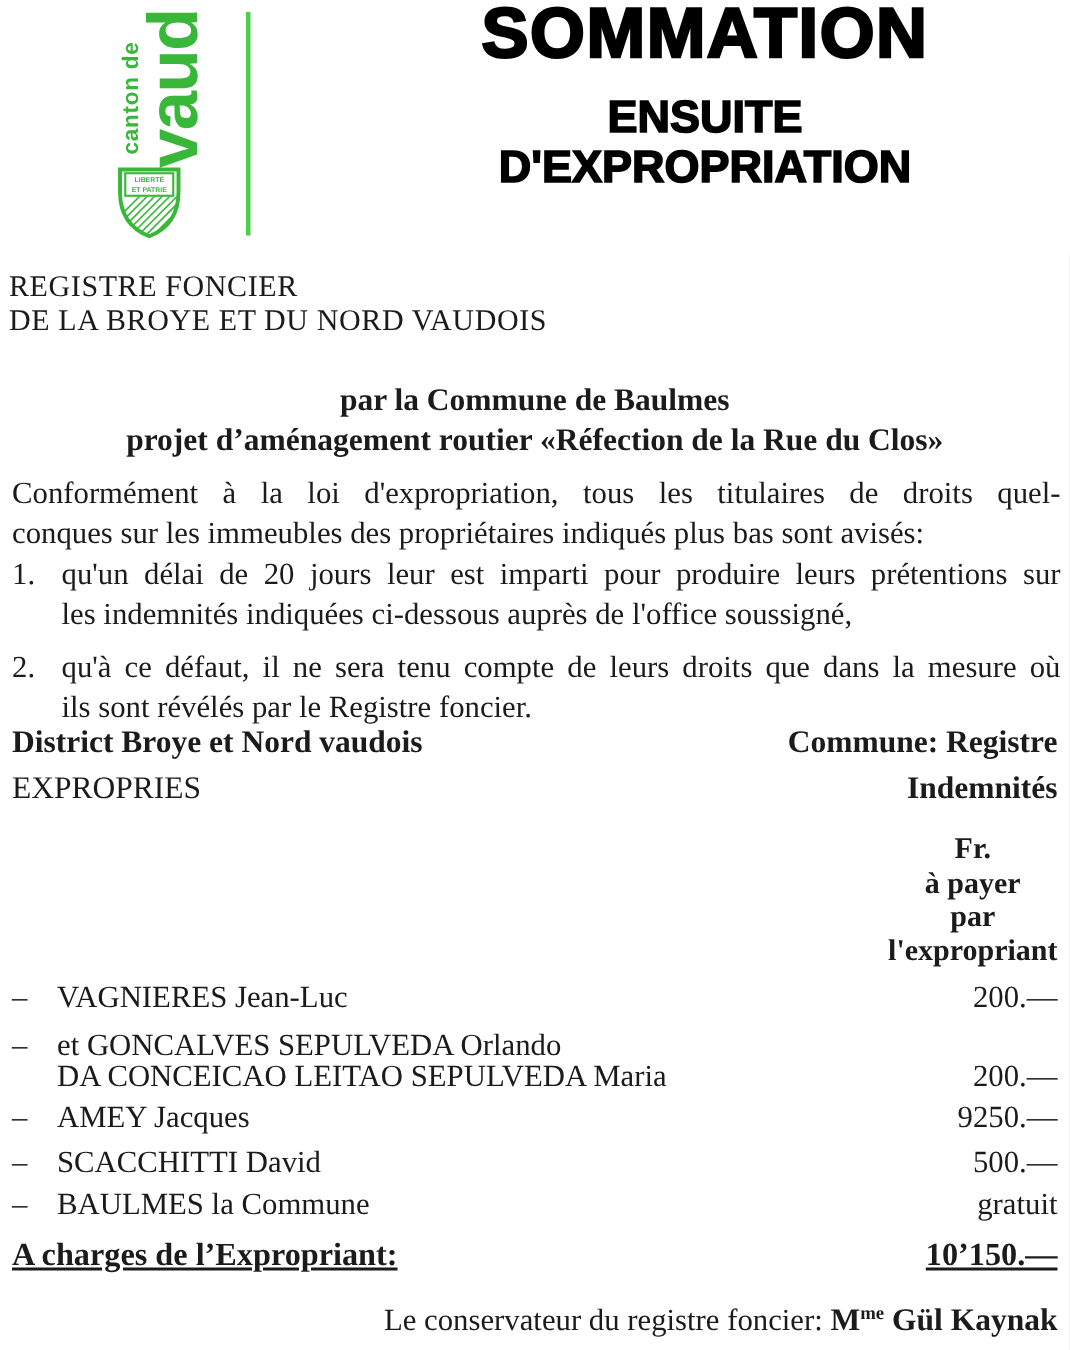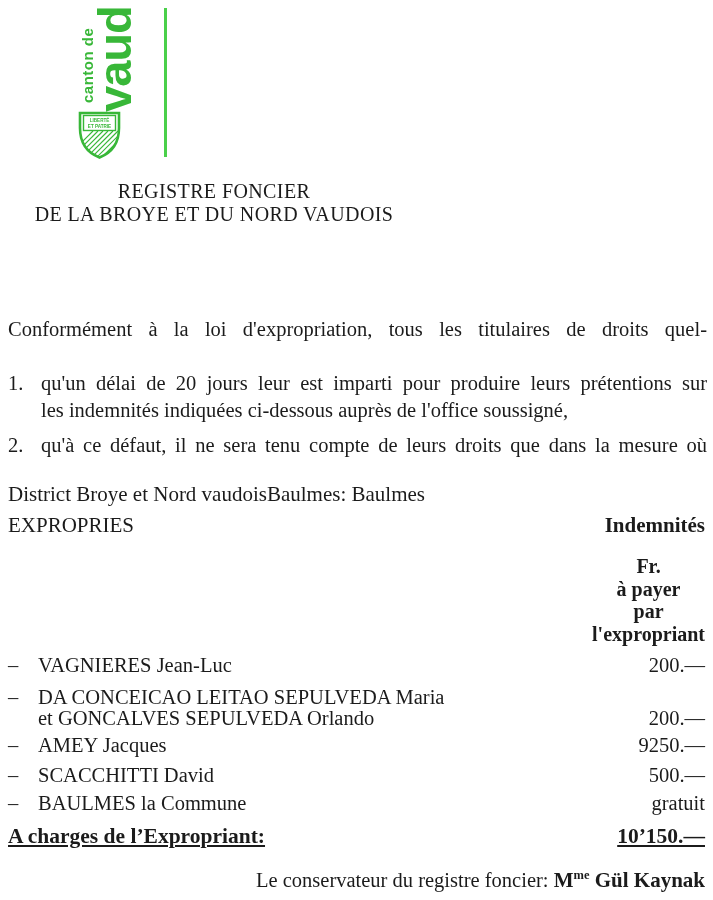--- a/index.html
+++ b/index.html
@@ -18,36 +18,36 @@
   
   .titleblock{position:absolute;left:260px;top:0;width:420px;text-align:center;
               font-family:"Liberation Sans", sans-serif;color:#000;}
   .t-main{font-size:47px;line-height:44px;font-weight:bold;letter-spacing:1px;
           -webkit-text-stroke:1.8px #000;}
   .t-sub1{margin-top:18px;font-size:30px;line-height:33px;font-weight:bold;
           -webkit-text-stroke:1.1px #000;}
   .t-sub2{font-size:30px;line-height:33px;font-weight:bold;-webkit-text-stroke:1.1px #000;}
 
   
-  .office{position:absolute;left:6px;top:180px;width:416px;text-align:center;
+  .office{position:absolute;left:6px;top:180px;width:416px;
           font-size:20px;line-height:23px;letter-spacing:.4px;}
   .subject{position:absolute;left:0;top:253px;width:713px;text-align:center;
            font-weight:bold;font-size:21px;line-height:27px;}
 
   
   .intro{position:absolute;left:8px;top:316px;width:699px;font-size:20.5px;line-height:26.5px;}
   .jline{text-align:justify;text-align-last:justify;}
   .list{position:absolute;left:8px;top:370px;width:699px;font-size:20.5px;line-height:26.5px;}
   .li{display:flex;margin-bottom:9px;}
   .li .num{width:33px;flex:none;}
   .li .txt{flex:1;}
 
   
   .drow{position:absolute;left:8px;right:8px;top:482px;display:flex;
-        font-weight:normal;font-size:21px;line-height:24px;}
+        justify-content:space-between;font-weight:bold;font-size:21px;line-height:24px;}
   .xrow{position:absolute;left:8px;right:8px;top:513px;display:flex;
         justify-content:space-between;font-size:21px;line-height:24px;gap:36px;}
   .xrow .right{font-weight:bold;}
   .frblock{position:absolute;right:8px;top:555px;text-align:center;
            font-weight:bold;font-size:20px;line-height:22.5px;}
 
   
   .entries{position:absolute;left:8px;right:8px;top:655px;font-size:20.5px;line-height:21px;}
   .erow{display:flex;align-items:flex-end;}
   .erow .dash{width:30px;flex:none;}
@@ -92,50 +92,61 @@
       </g>
       <path d="M3,2 H42 V17 C42,33 34,42 22.5,46.5 C11,42 3,33 3,17 Z" fill="none" stroke="#38b738" stroke-width="2.6"></path>
       <rect x="6.5" y="4.5" width="32" height="15" fill="#ffffff" stroke="#38b738" stroke-width="1.4"></rect>
       <text x="22.5" y="10.5" text-anchor="middle" font-family="Liberation Sans, sans-serif" font-size="4.6" font-weight="bold" fill="#38b738">LIBERTÉ</text>
       <text x="22.5" y="17" text-anchor="middle" font-family="Liberation Sans, sans-serif" font-size="4.6" font-weight="bold" fill="#38b738">ET PATRIE</text>
     </svg>
   </div>
 
   <div class="vline"></div>
 
+  <div class="titleblock">
+    <div class="t-main">SOMMATION</div>
+    <div class="t-sub1">ENSUITE</div>
+    <div class="t-sub2">D'EXPROPRIATION</div>
+  </div>
 
   <div class="office">
     <div>REGISTRE FONCIER</div>
     <div>DE LA BROYE ET DU NORD VAUDOIS</div>
   </div>
 
+  <div class="subject">
+    <div>par la Commune de Baulmes</div>
+    <div>projet d’aménagement routier «Réfection de la Rue du Clos»</div>
+  </div>
 
   <div class="intro">
     <div class="jline">Conformément à la loi d'expropriation, tous les titulaires de droits quel-</div>
+    <div>conques sur les immeubles des propriétaires indiqués plus bas sont avisés:</div>
   </div>
 
   <div class="list">
     <div class="li">
       <div class="num">1.</div>
       <div class="txt">
         <div class="jline">qu'un délai de 20 jours leur est imparti pour produire leurs prétentions sur</div>
         <div>les indemnités indiquées ci-dessous auprès de l'office soussigné,</div>
       </div>
     </div>
     <div class="li">
       <div class="num">2.</div>
       <div class="txt">
         <div class="jline">qu'à ce défaut, il ne sera tenu compte de leurs droits que dans la mesure où</div>
+        <div>ils sont révélés par le Registre foncier.</div>
       </div>
     </div>
   </div>
 
   <div class="drow">
     <div>District Broye et Nord vaudois</div>
-    <div>Baulmes: Baulmes</div>
+    <div>Commune: Registre</div>
   </div>
   <div class="xrow">
     <div>EXPROPRIES</div>
     <div class="right">Indemnités</div>
   </div>
 
   <div class="frblock">
     <div>Fr.</div>
     <div>à payer</div>
     <div>par</div>
@@ -144,22 +155,22 @@
 
   <div class="entries">
     <div class="erow mb11">
       <div class="dash">–</div>
       <div class="nm">VAGNIERES Jean-Luc</div>
       <div class="amt">200.—</div>
     </div>
     <div class="erow mb6">
       <div class="dash" style="align-self:flex-start;">–</div>
       <div class="nm">
+        <div>et GONCALVES SEPULVEDA Orlando</div>
         <div>DA CONCEICAO LEITAO SEPULVEDA Maria</div>
-        <div>et GONCALVES SEPULVEDA Orlando</div>
       </div>
       <div class="amt">200.—</div>
     </div>
     <div class="erow mb9">
       <div class="dash">–</div>
       <div class="nm">AMEY Jacques</div>
       <div class="amt">9250.—</div>
     </div>
     <div class="erow mb7">
       <div class="dash">–</div>

